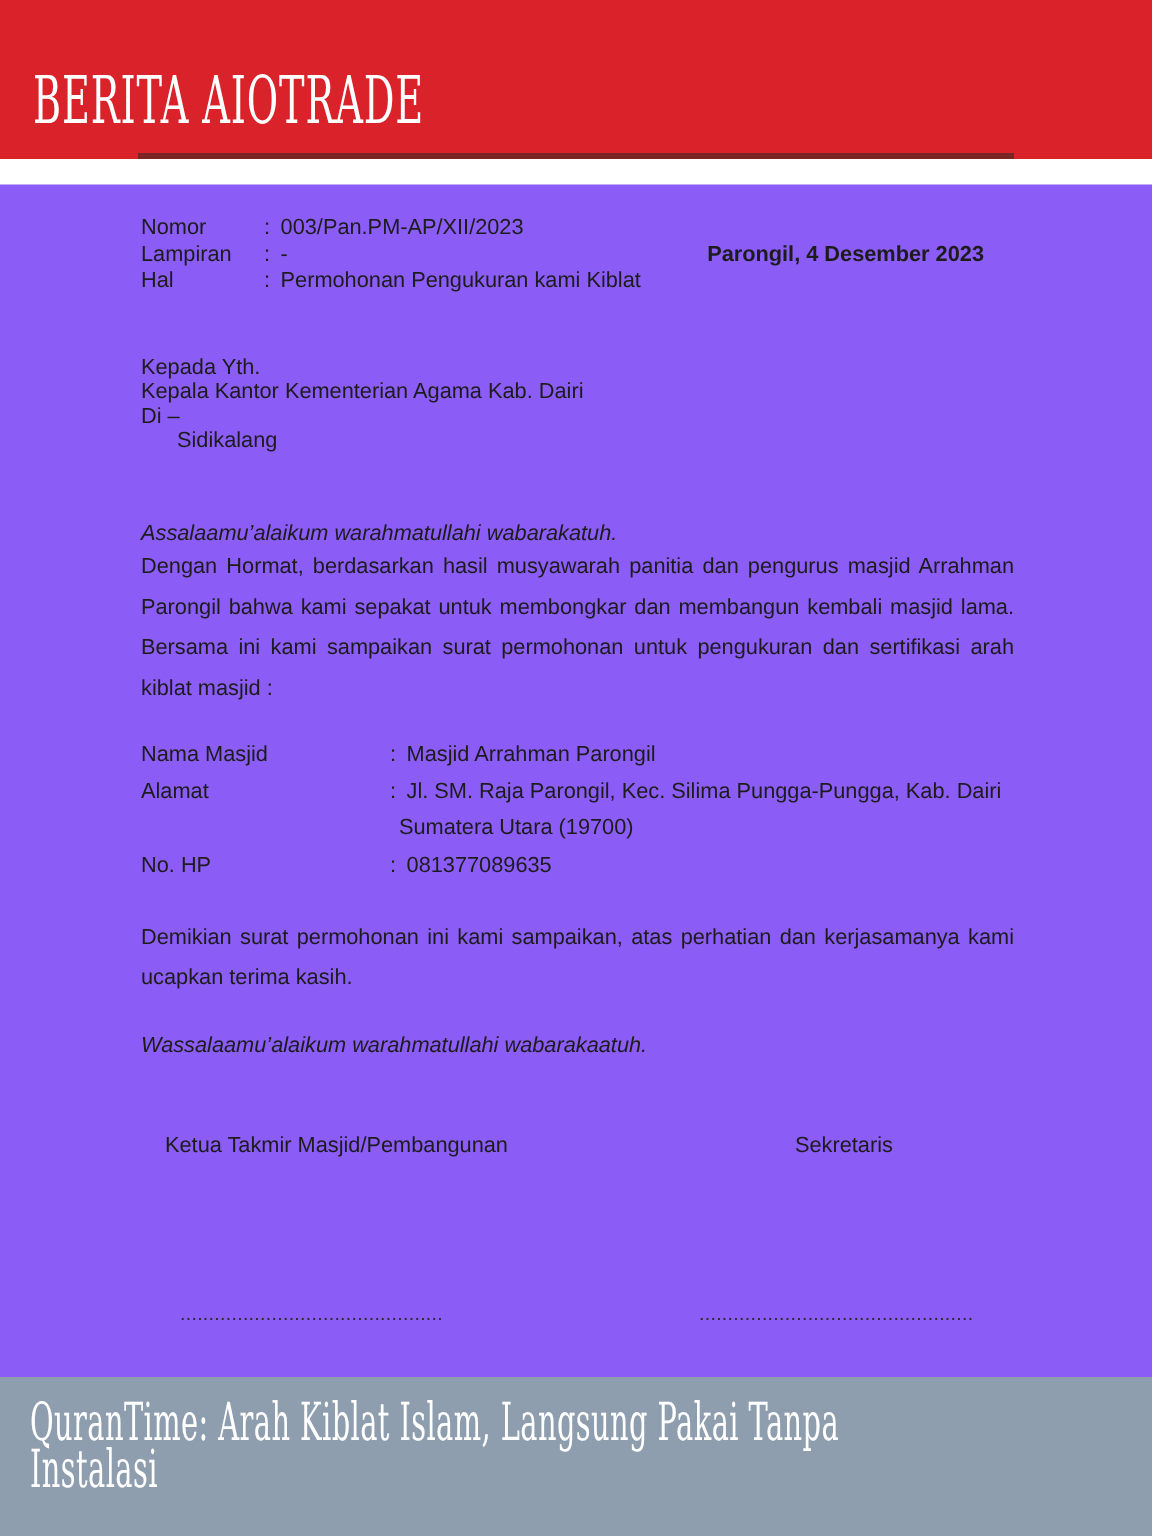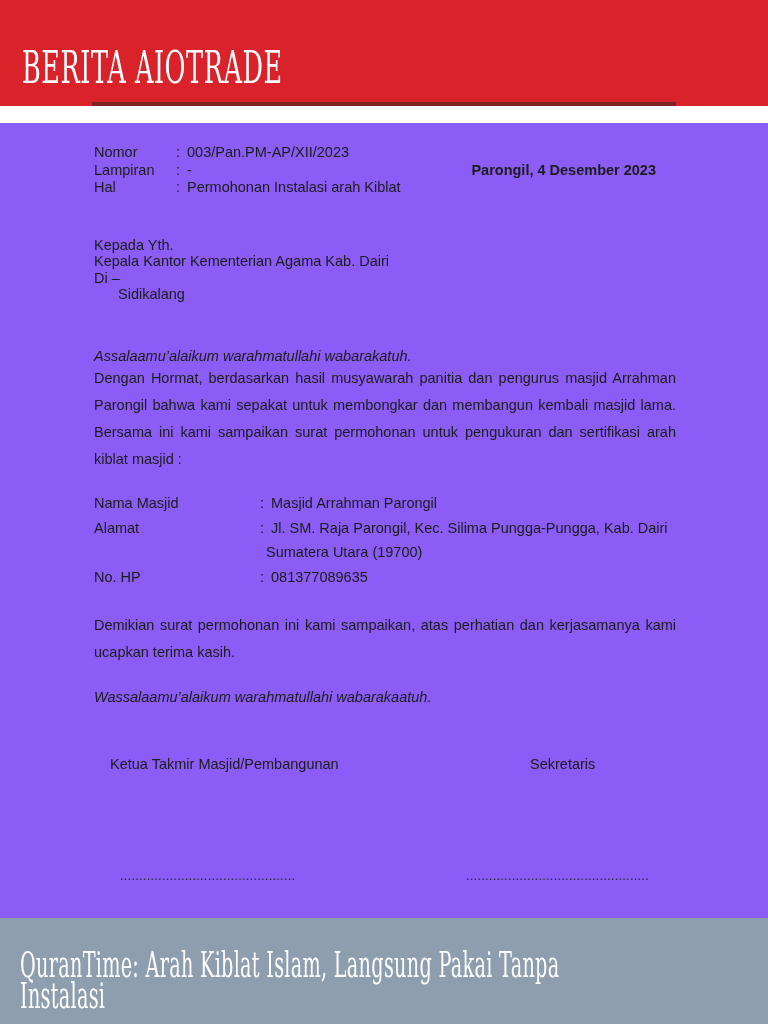--- a/index.html
+++ b/index.html
@@ -68,21 +68,21 @@
   .sig-right{position:absolute;left:436px;top:0;}
   .sig-dots{
     margin-top:94px;position:relative;padding-left:26px;
     font-size:13px;letter-spacing:0.2px;color:#2a2a2a;
   }
   .dots-right{position:absolute;left:372px;top:0;}
   
   .footer{
     position:absolute;left:0;bottom:0;width:768px;height:106px;
     background:var(--footer-bg);
-    padding:32px 0 0 20px;
+    padding:16px 0 0 20px;
   }
   .footer .display-text{font-size:35px;line-height:31px;transform:scaleX(0.55);letter-spacing:0.5px;}
   .footer-line{height:31px;}
 </style>
 </head>
 <body>
 
 <header class="banner">
   <span class="display-text">BERITA AIOTRADE</span>
   <div class="doc-top-rule"></div>
@@ -97,21 +97,21 @@
       <span>003/Pan.PM-AP/XII/2023</span>
     </div>
     <div class="meta-row">
       <span class="meta-label">Lampiran</span>
       <span class="sep">:</span>
       <span>-</span>
     </div>
     <div class="meta-row">
       <span class="meta-label">Hal</span>
       <span class="sep">:</span>
-      <span>Permohonan Instalasi arah Kiblat</span>
+      <span>Permohonan Pengukuran kami Kiblat</span>
     </div>
     <span class="dateline">Parongil, 4 Desember 2023</span>
   </section>
 
   <section class="recipient">
     <div>Kepada Yth.</div>
     <div>Kepala Kantor Kementerian Agama Kab. Dairi</div>
     <div>Di –</div>
     <div class="recipient-city">Sidikalang</div>
   </section>

